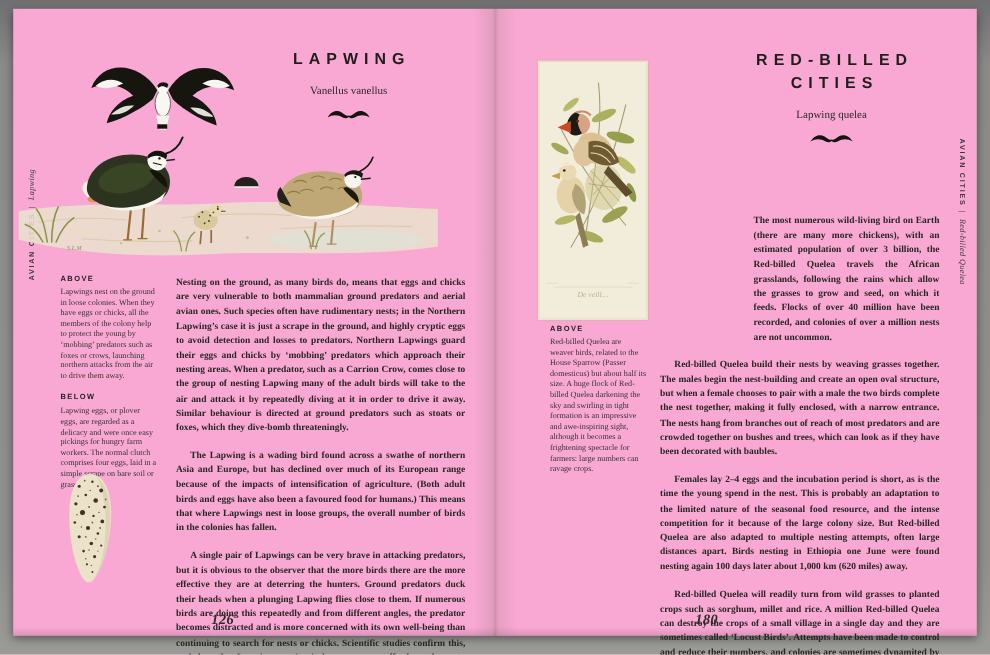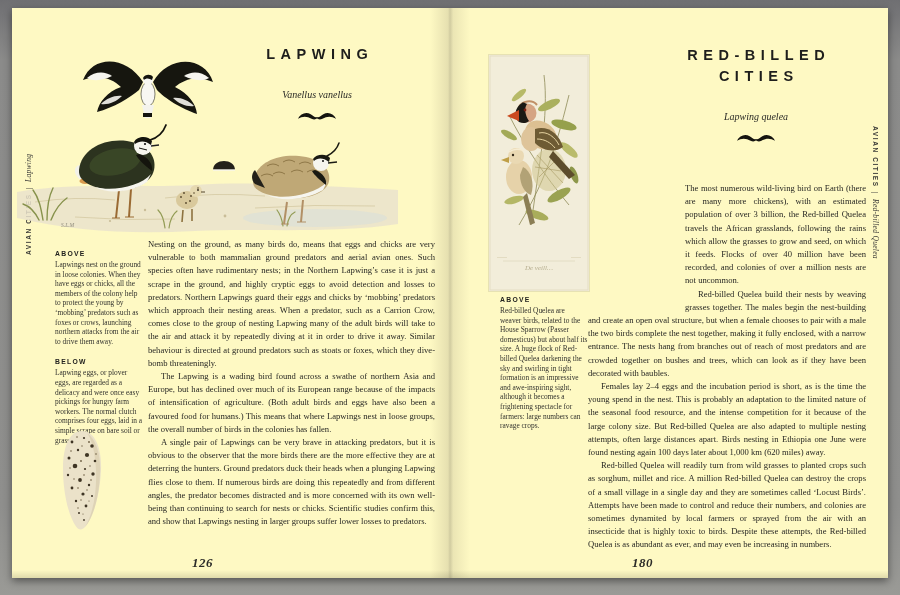--- a/index.html
+++ b/index.html
@@ -1,37 +1,37 @@
 <!DOCTYPE html>
 <html><head>
 <meta charset="utf-8">
 <style>
   html,body{margin:0;padding:0;}
   body{width:900px;height:595px;overflow:hidden;background:linear-gradient(180deg,#6f6f72 0%,#8b8b8a 10%,#8f8f8d 85%,#9a9a96 100%);font-family:"Liberation Serif",serif;}
   .stage{position:relative;width:900px;height:595px;}
-  .book{position:absolute;left:12px;top:8px;width:876px;height:570px;background:#fef9c3;box-shadow:0 3px 8px rgba(0,0,0,.45);}
+  .book{position:absolute;left:12px;top:8px;width:876px;height:570px;background:#f9a8d4;box-shadow:0 3px 8px rgba(0,0,0,.45);}
   .page{position:absolute;top:0;width:438px;height:570px;}
   .page.left{left:0;}
   .page.right{left:438px;}
   .gutter{position:absolute;left:418px;top:0;width:40px;height:570px;background:linear-gradient(90deg,rgba(120,110,90,0) 0%,rgba(120,110,90,.18) 45%,rgba(90,85,70,.28) 50%,rgba(120,110,90,.14) 58%,rgba(120,110,90,0) 100%);pointer-events:none;}
   .page-bottom-shade{position:absolute;left:0;bottom:0;width:876px;height:8px;background:linear-gradient(180deg,rgba(0,0,0,0),rgba(0,0,0,.12));}
 
   .running-head{position:absolute;white-space:nowrap;font-family:"Liberation Sans",sans-serif;font-size:6.5px;font-weight:bold;letter-spacing:1.6px;color:#3c3c38;}
   .running-head .species{font-family:"Liberation Serif",serif;font-style:italic;font-weight:normal;font-size:7.5px;letter-spacing:.3px;text-transform:none;}
   .running-head .divider{margin:0 4px;font-weight:normal;color:#55554f;}
   .rh-left{left:12px;top:247px;transform:rotate(-90deg);transform-origin:0 0;}
   .rh-right{left:430px;top:118px;transform:rotate(90deg);transform-origin:0 0;}
 
   .title-block{position:absolute;text-align:center;color:#1b1b19;}
   .title{font-family:"Liberation Sans",sans-serif;font-weight:700;font-size:14.5px;letter-spacing:5.5px;text-indent:5.5px;line-height:21px;color:#1e1e1c;}
-  .latin{font-style:italic;font-size:10px;color:#2a2a26;margin-top:24px;}
+  .latin{font-size:10px;color:#2a2a26;margin-top:12px;}
   .flourish{display:block;margin:10px auto 0;width:40px;height:12px;}
 
   .body-text{position:absolute;font-size:8.6px;line-height:13.2px;text-align:justify;color:#272723;}
-  .body-text p{margin:0;}
+  .body-text p{margin:12px;font-weight:bold;}
   .body-text p.indent{text-indent:13px;}
   .plate-spacer{float:left;width:97px;height:119px;}
 
   .margin-col{position:absolute;width:88px;}
   .caption-label{font-family:"Liberation Sans",sans-serif;font-weight:bold;font-size:6.8px;letter-spacing:1.3px;color:#22221f;margin:0 0 3px 0;}
   .caption-text{font-size:7.4px;line-height:9.6px;color:#33332e;margin:0;text-align:left;}
   .caption-gap{height:12px;}
 
   .pagenum{position:absolute;width:60px;text-align:left;font-style:italic;font-weight:bold;font-size:13px;color:#2c2c28;letter-spacing:.5px;}
 

